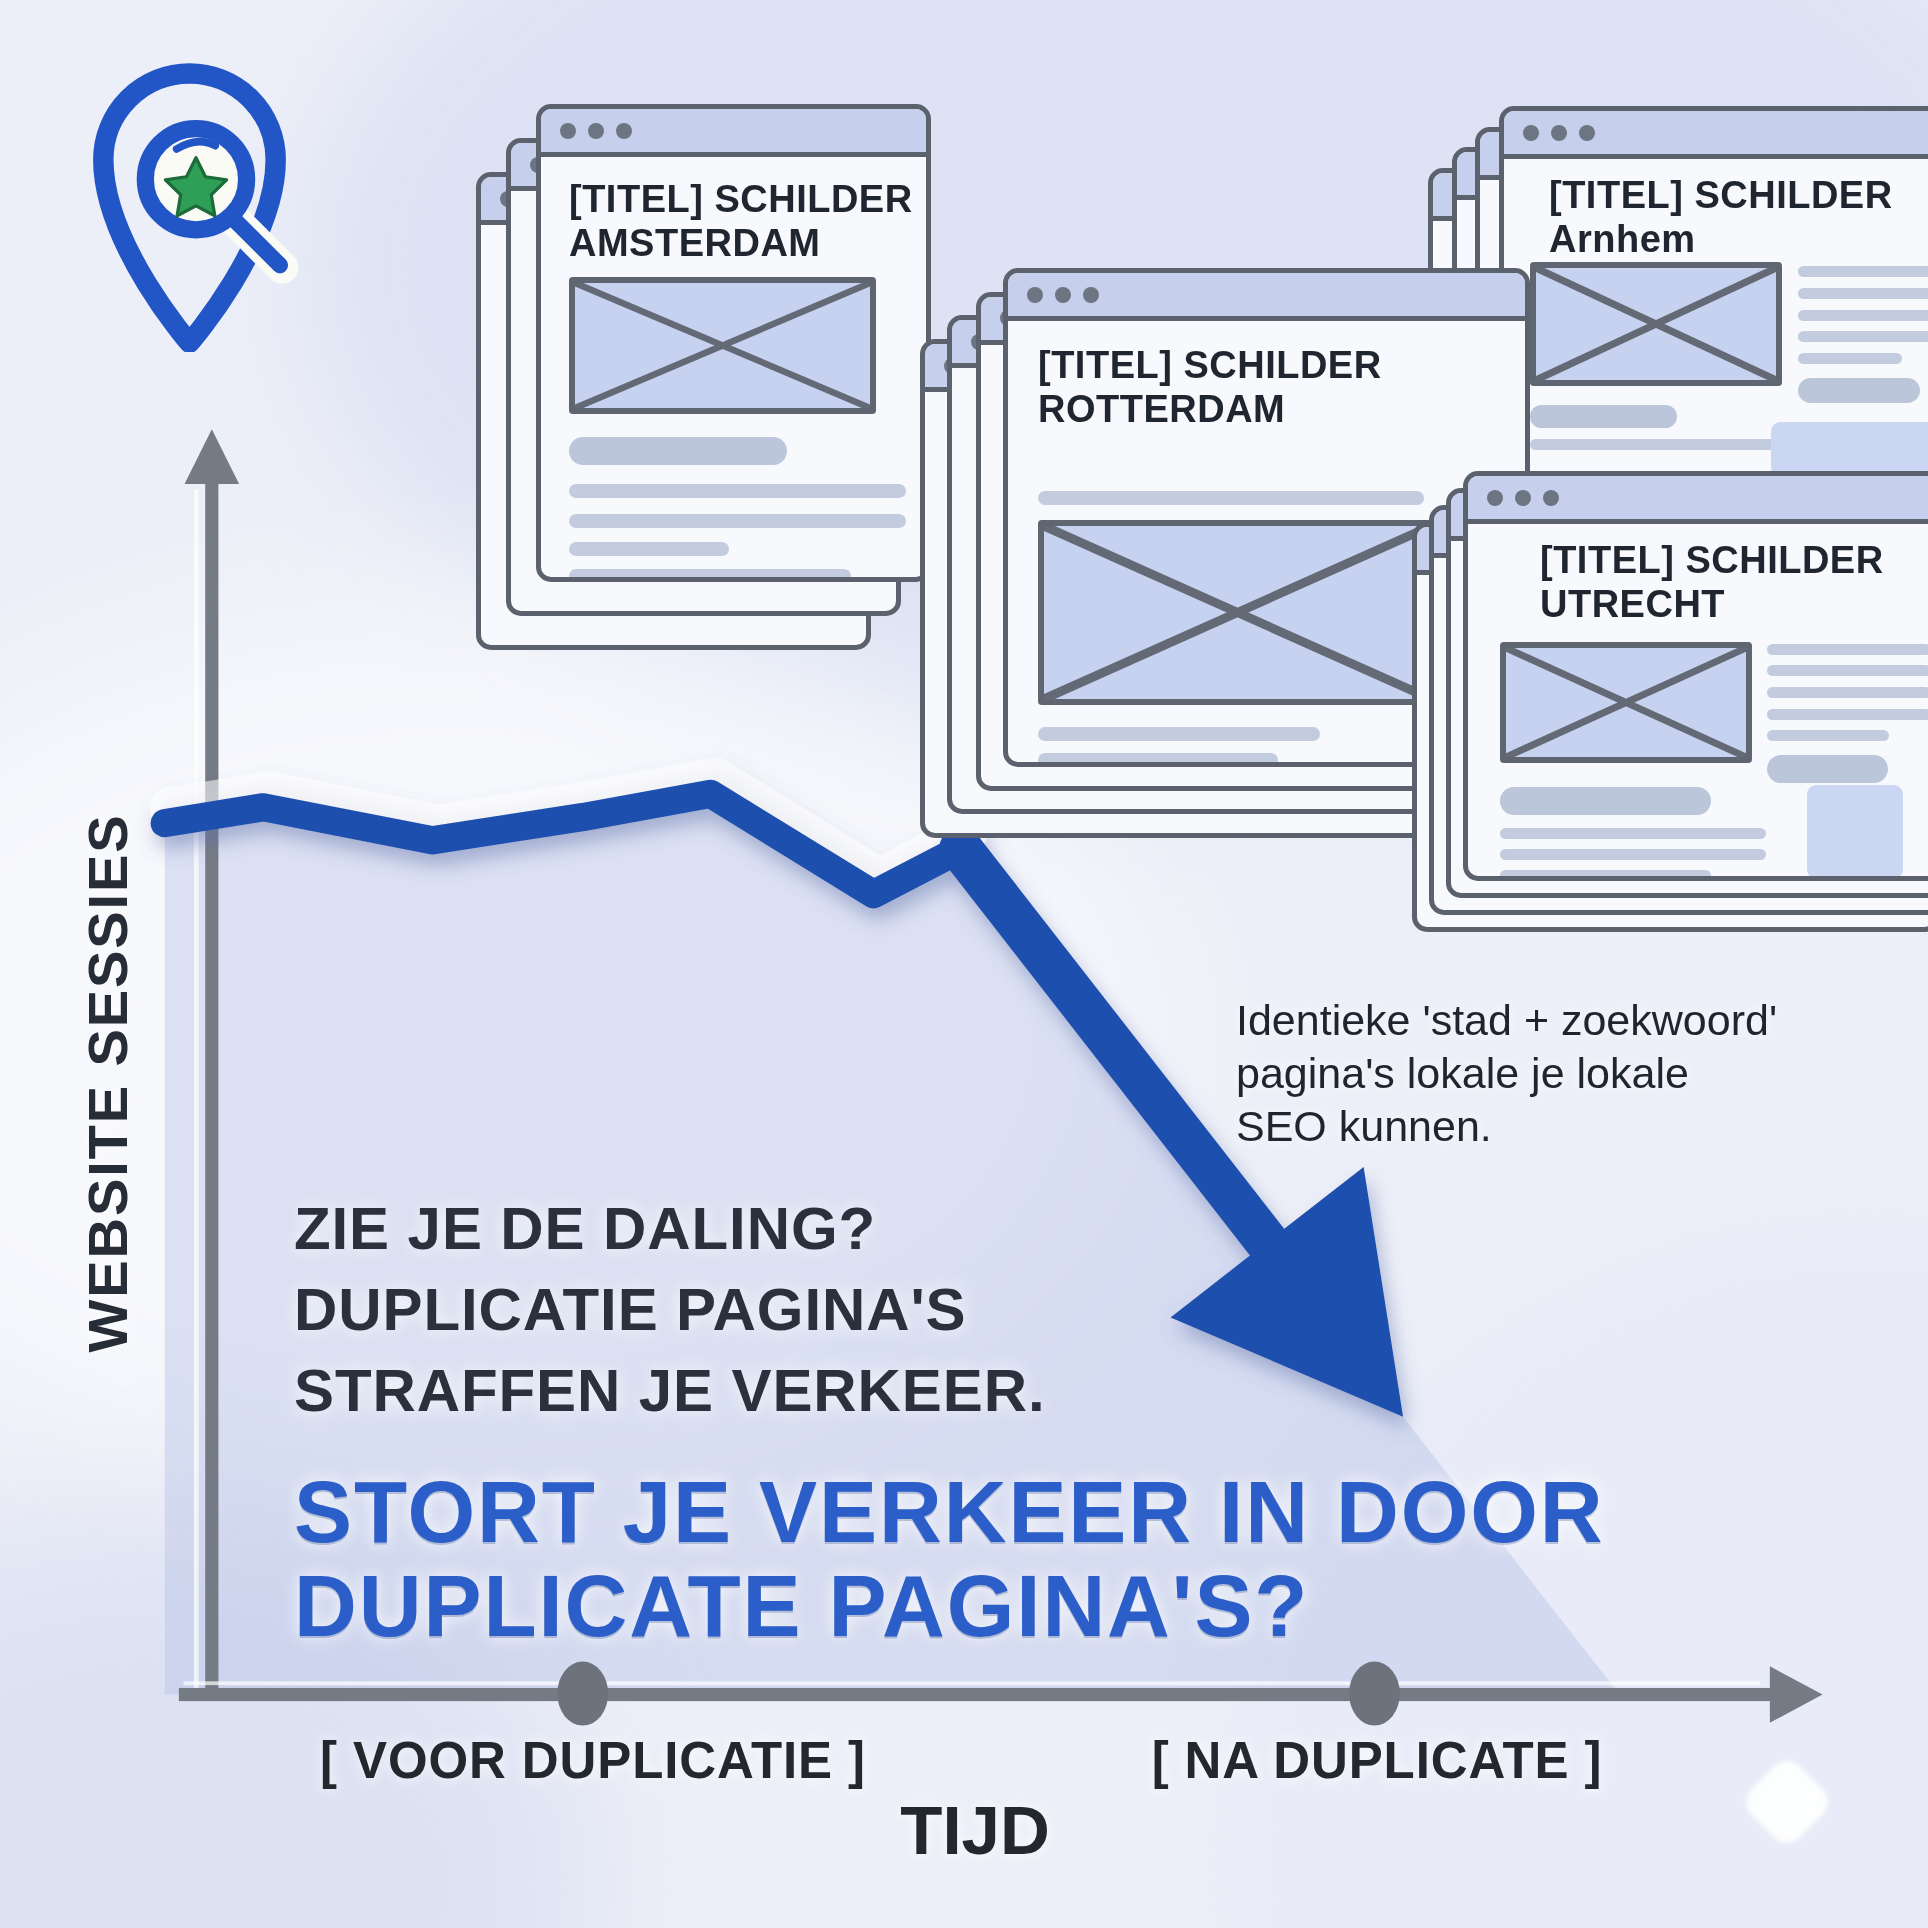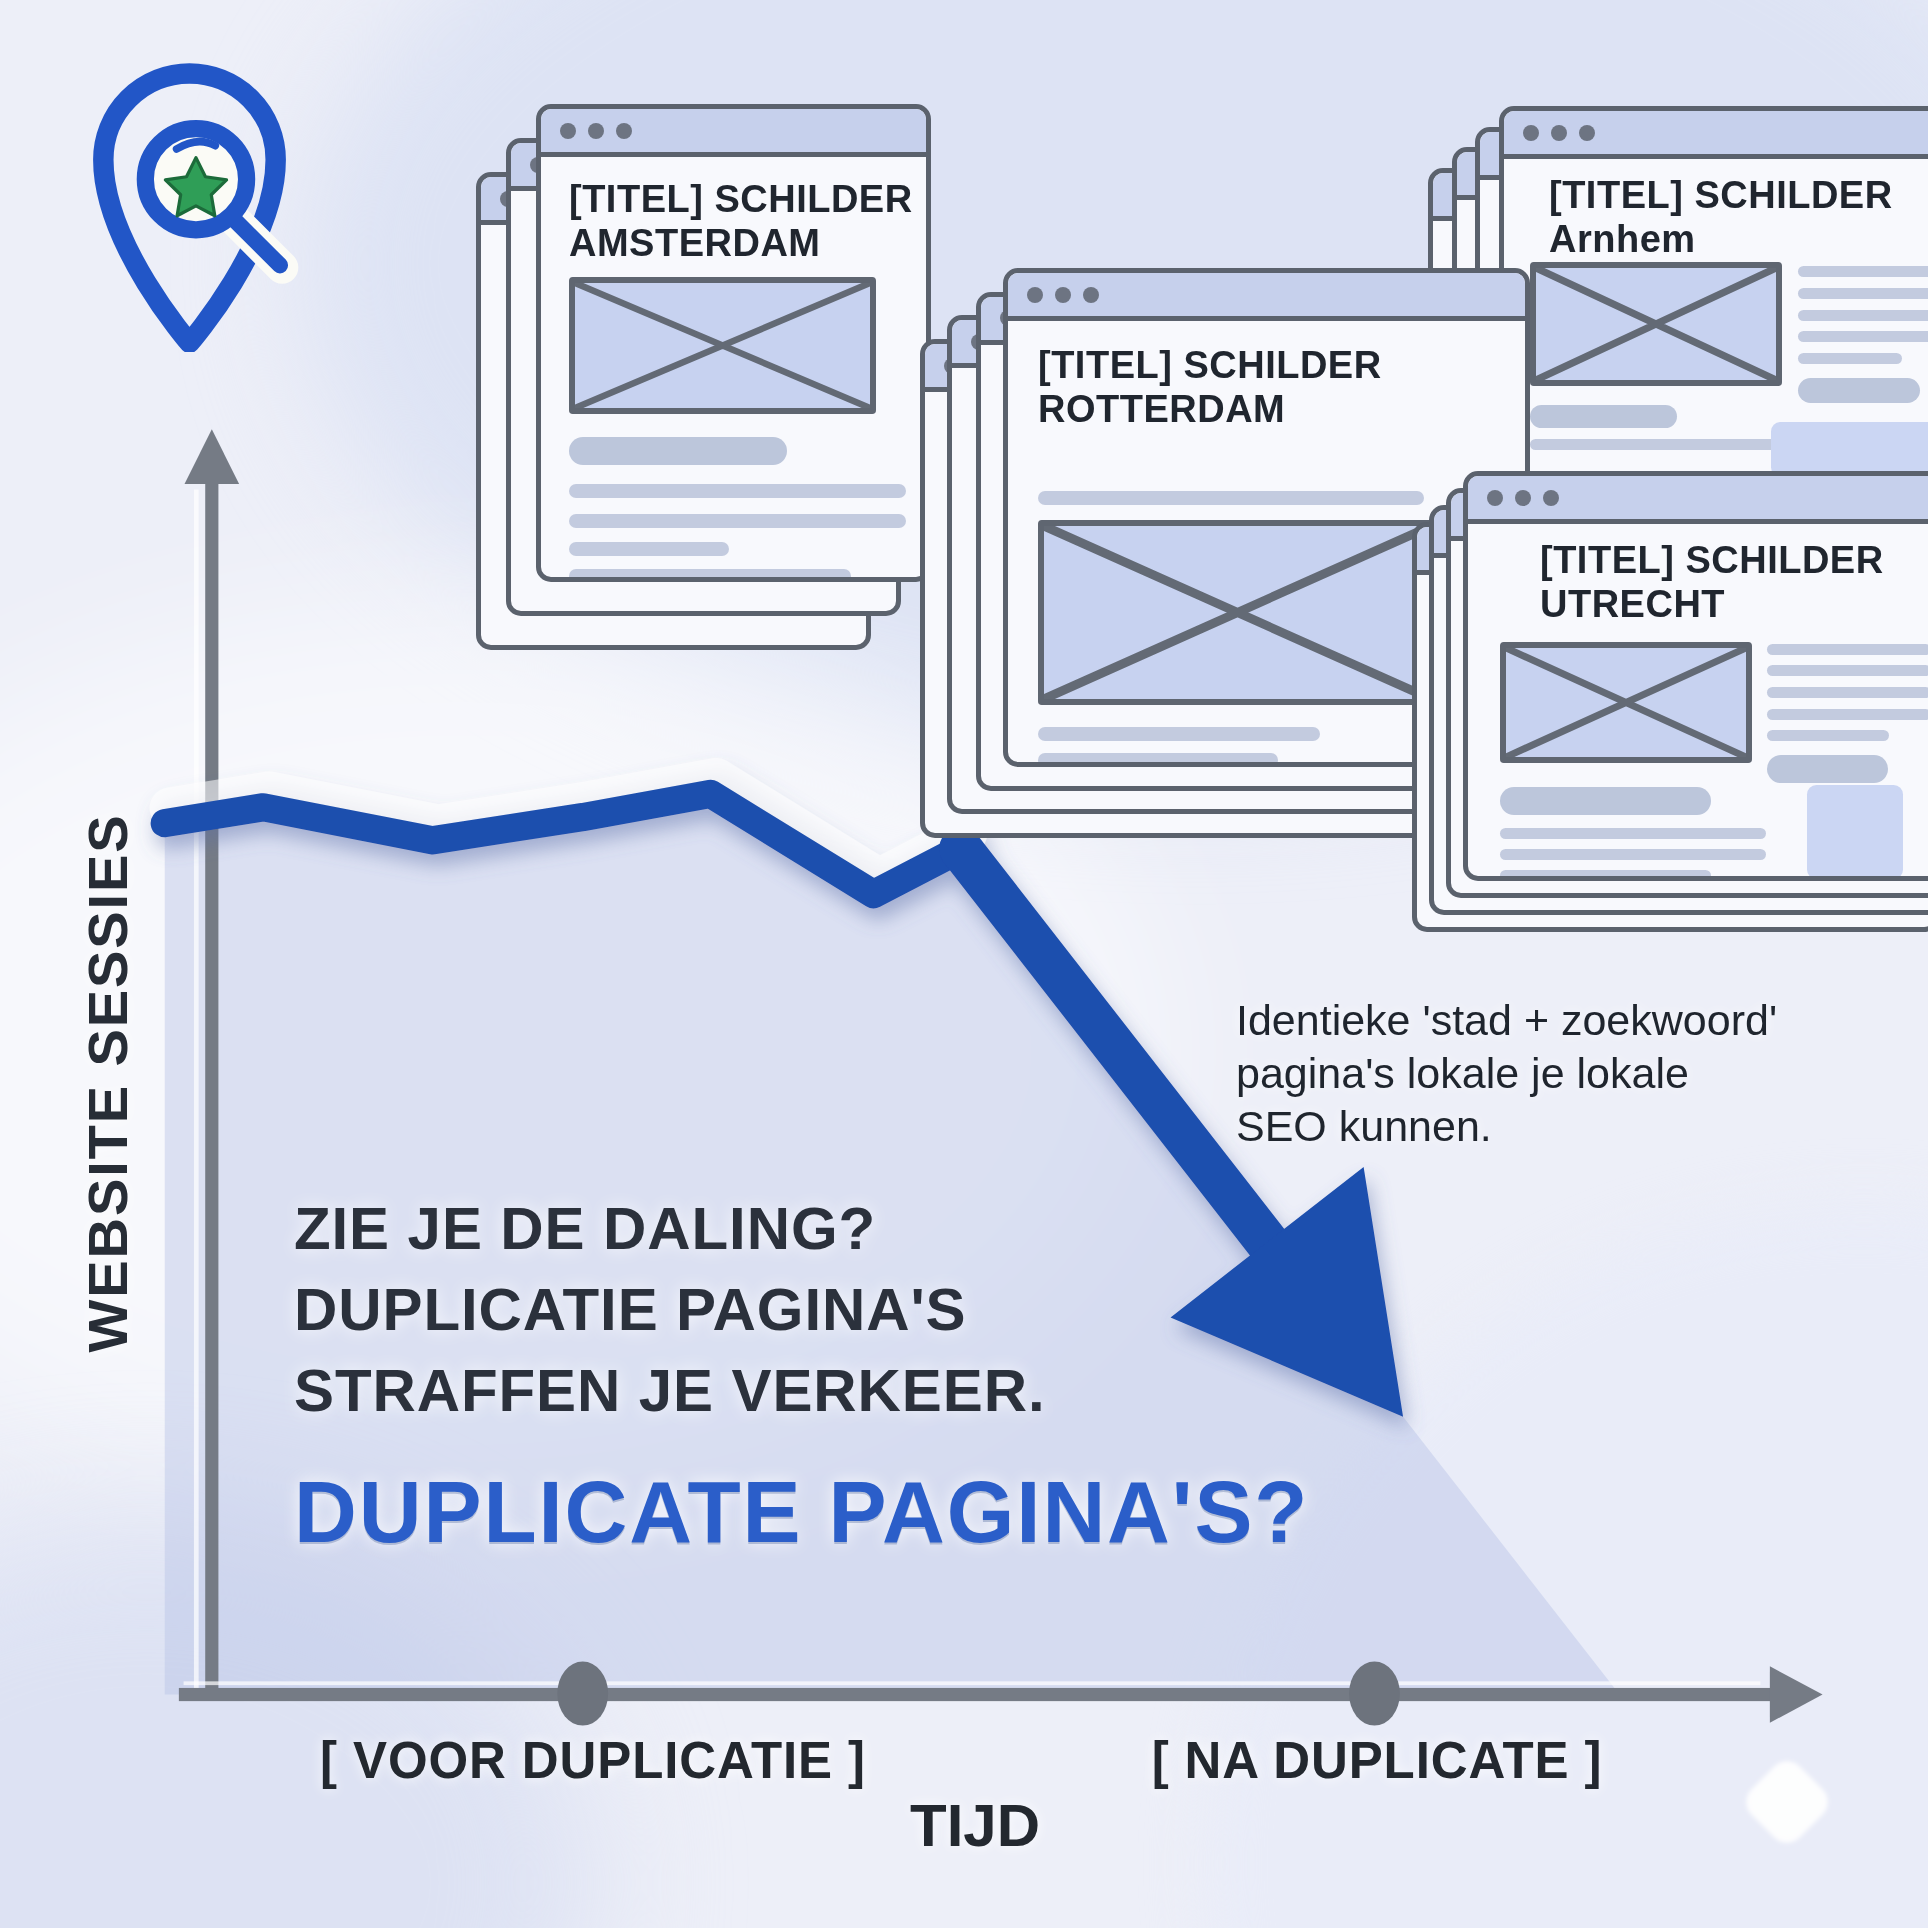--- a/index.html
+++ b/index.html
@@ -28,21 +28,21 @@
   .bluebox{position:absolute;background:#cbd6f3;border-radius:9.4px;}
 
   
   #chart{position:absolute;left:0;top:0;}
   .ylabel{position:absolute;left:107px;top:1083px;transform:translate(-50%,-50%) rotate(-90deg);
           font-size:56px;font-weight:800;letter-spacing:1.9px;color:#272d36;white-space:nowrap;
           text-shadow:0 0 15px rgba(255,255,255,.9);}
   .tick{position:absolute;top:1731px;transform:translateX(-50%);font-size:51px;font-weight:700;
         letter-spacing:0.9px;color:#23282f;white-space:nowrap;text-shadow:0 0 13px rgba(255,255,255,.9);}
   .xlabel{position:absolute;top:1791px;left:975px;transform:translateX(-50%);
-          font-size:60px;font-weight:800;color:#23282f;text-shadow:0 0 13px rgba(255,255,255,.9);}
+          font-size:69px;font-weight:800;color:#23282f;text-shadow:0 0 13px rgba(255,255,255,.9);}
   .note{position:absolute;left:1236px;top:994px;font-size:43px;line-height:53px;font-weight:500;
         color:#1f252e;text-shadow:0 0 11.3px rgba(255,255,255,.85);}
   .hl-dark{position:absolute;left:294px;top:1188px;font-size:60px;line-height:81px;font-weight:800;
            letter-spacing:0.9px;color:#2b313c;white-space:nowrap;text-shadow:0 0 17px rgba(255,255,255,.9);}
   .hl-blue{position:absolute;left:294px;top:1465px;font-size:87px;line-height:94px;font-weight:800;
            letter-spacing:1.9px;color:#2b5ec9;white-space:nowrap;text-shadow:0 1.9px 0 rgba(23,54,120,.25),0 0 17px rgba(255,255,255,.9);}
   .sparkle{position:absolute;left:1753px;top:1768px;width:68px;height:68px;background:rgba(255,255,255,.92);
            transform:rotate(45deg);border-radius:26%;filter:blur(1.9px);}
 </style>
 </head>
@@ -266,18 +266,19 @@
     <div>SEO kunnen.</div>
   </div>
 
   <div class="hl-dark">
     <div>ZIE JE DE DALING?</div>
     <div>DUPLICATIE PAGINA'S</div>
     <div>STRAFFEN JE VERKEER.</div>
   </div>
 
   <div class="hl-blue">
+    <div>STORT JE VERKEER IN DOOR</div>
     <div>DUPLICATE PAGINA'S?</div>
   </div>
 
   <div class="sparkle"></div>
 </div>
 
 
 </body></html>

